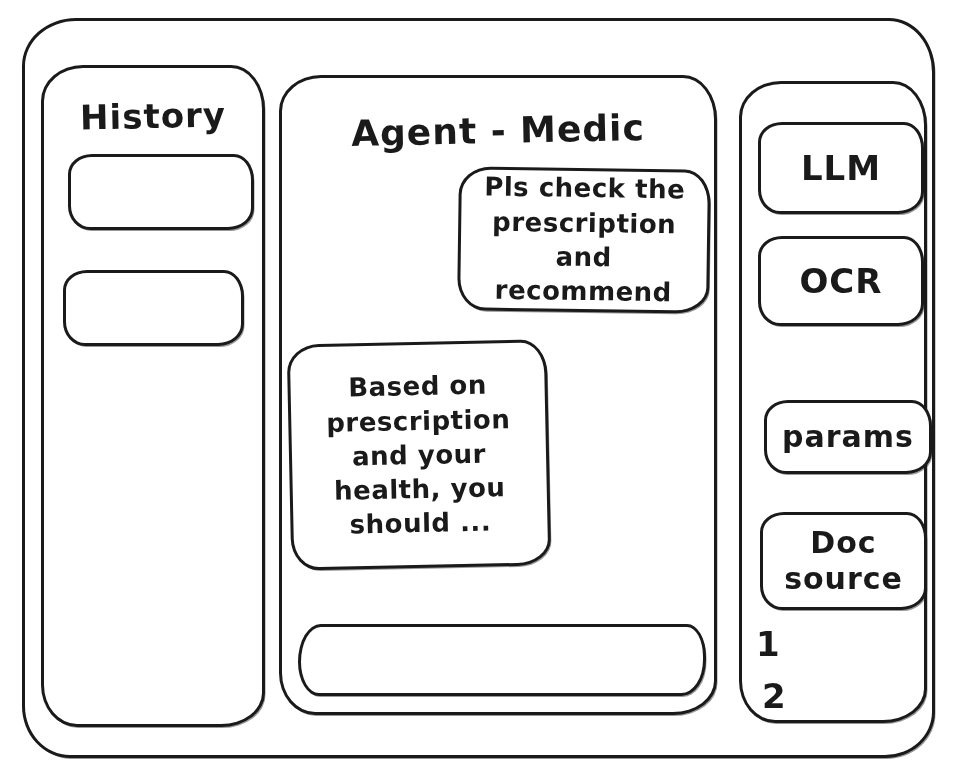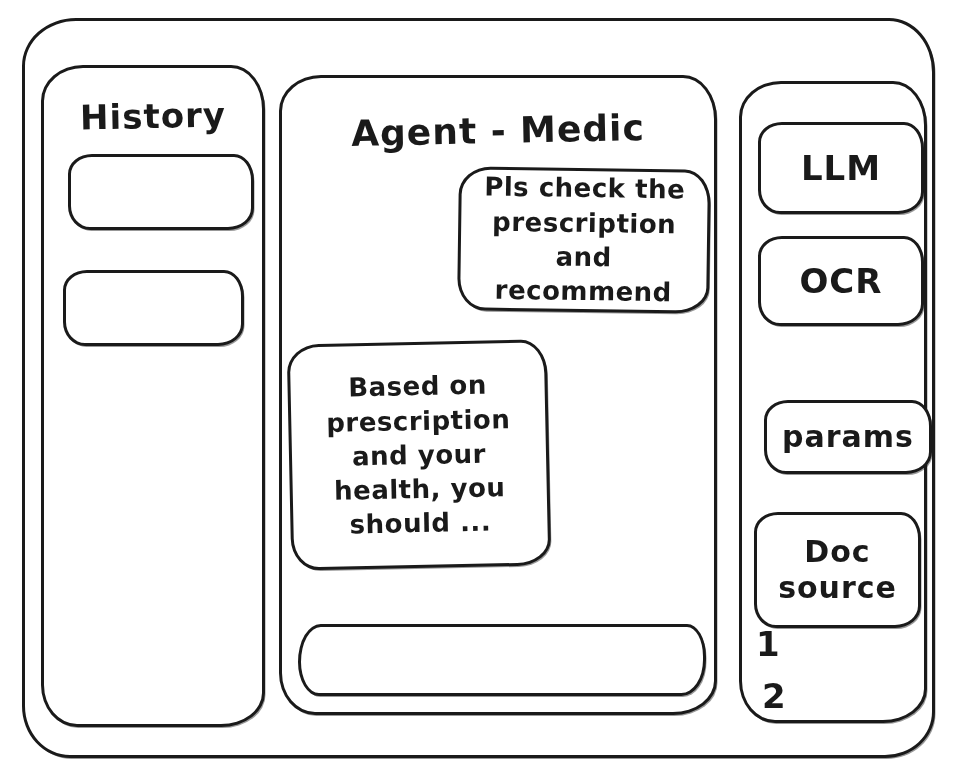--- a/index.html
+++ b/index.html
@@ -89,21 +89,21 @@
     padding: 0 22px;
     color: #1a1a1a;
     outline: none;
   }
 
   
   .sidebar-right { left: 714px; top: 60px; width: 188px; height: 642px; }
   .btn-llm    { left: 16px; top: 38px;  width: 166px; height: 92px;  font-size: 34px; }
   .btn-ocr    { left: 16px; top: 152px; width: 166px; height: 90px;  font-size: 34px; text-align: center; }
   .btn-params { left: 22px;  top: 316px; width: 168px; height: 74px;  font-size: 30px; }
-  .btn-doc    { left: 12px; top: 428px; width: 167px; height: 116px; font-size: 30px; }
+  .btn-doc    { left: 18px; top: 428px; width: 167px; height: 98px; font-size: 30px; }
   .marker-1 { left: 14px; top: 540px; }
   .marker-2 { left: 20px; top: 592px; }
 </style>
 </head>
 <body>
 
 <div class="canvas">
 
   <div class="sketch r-frame frame">
 

